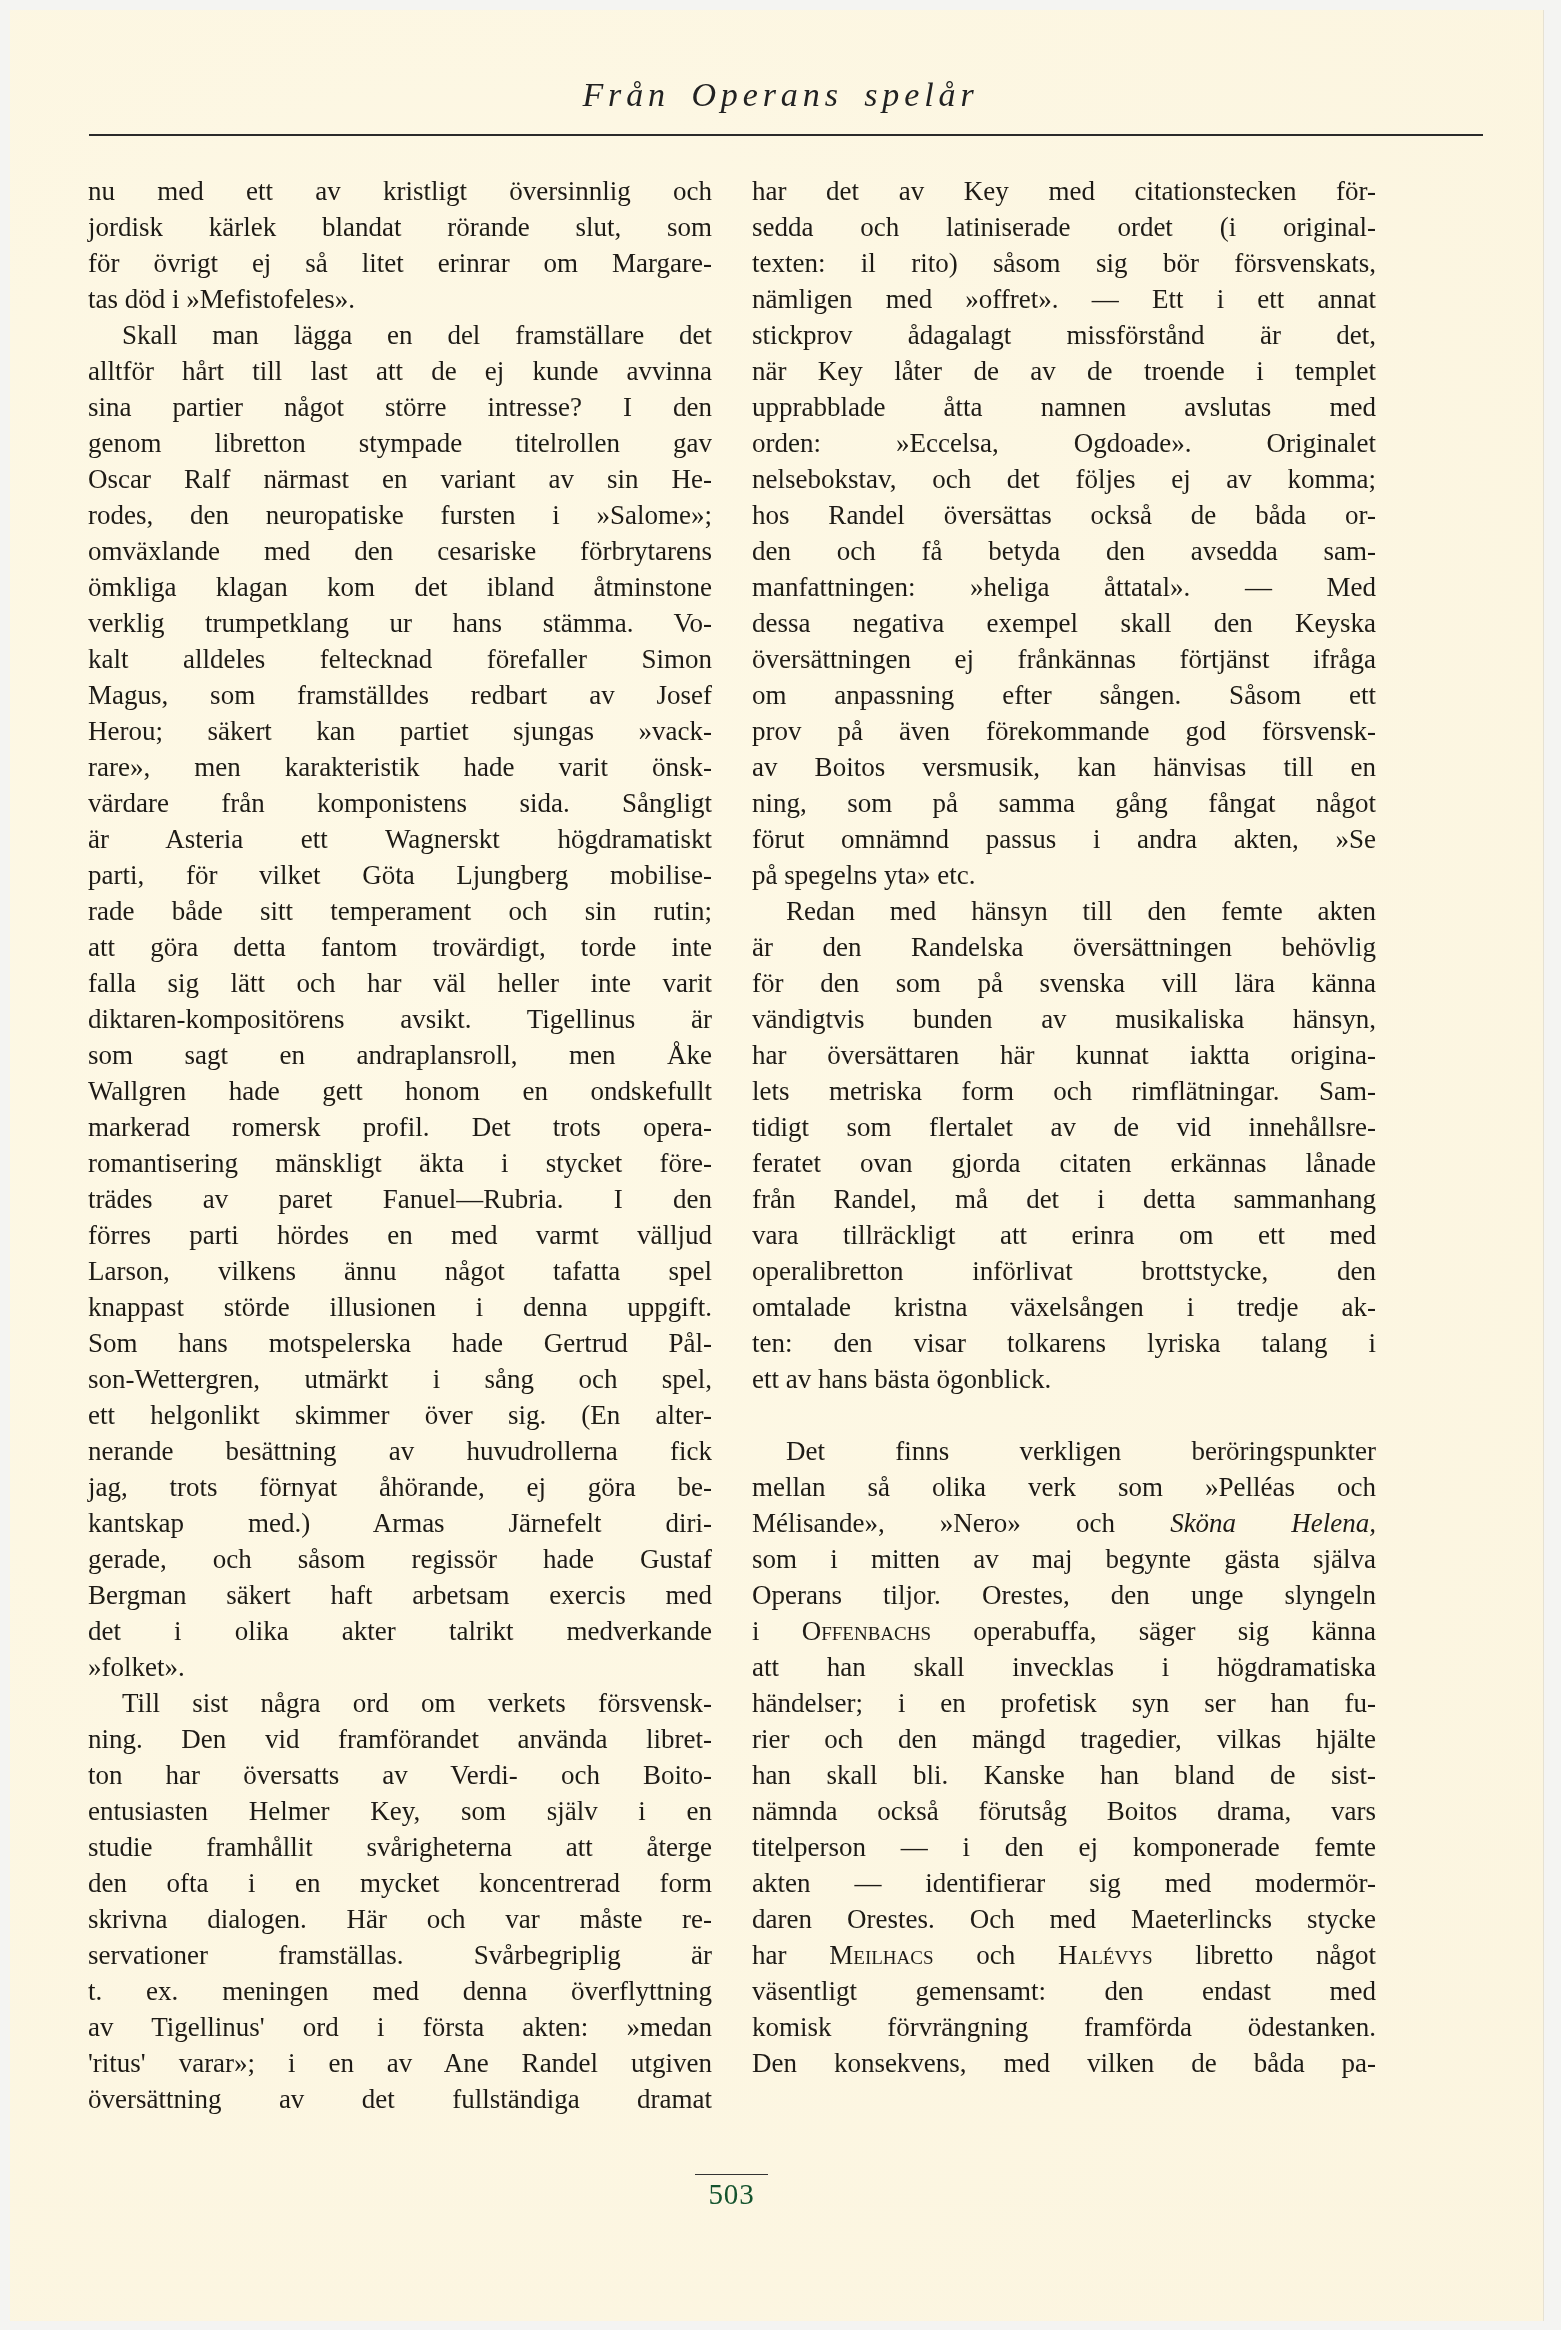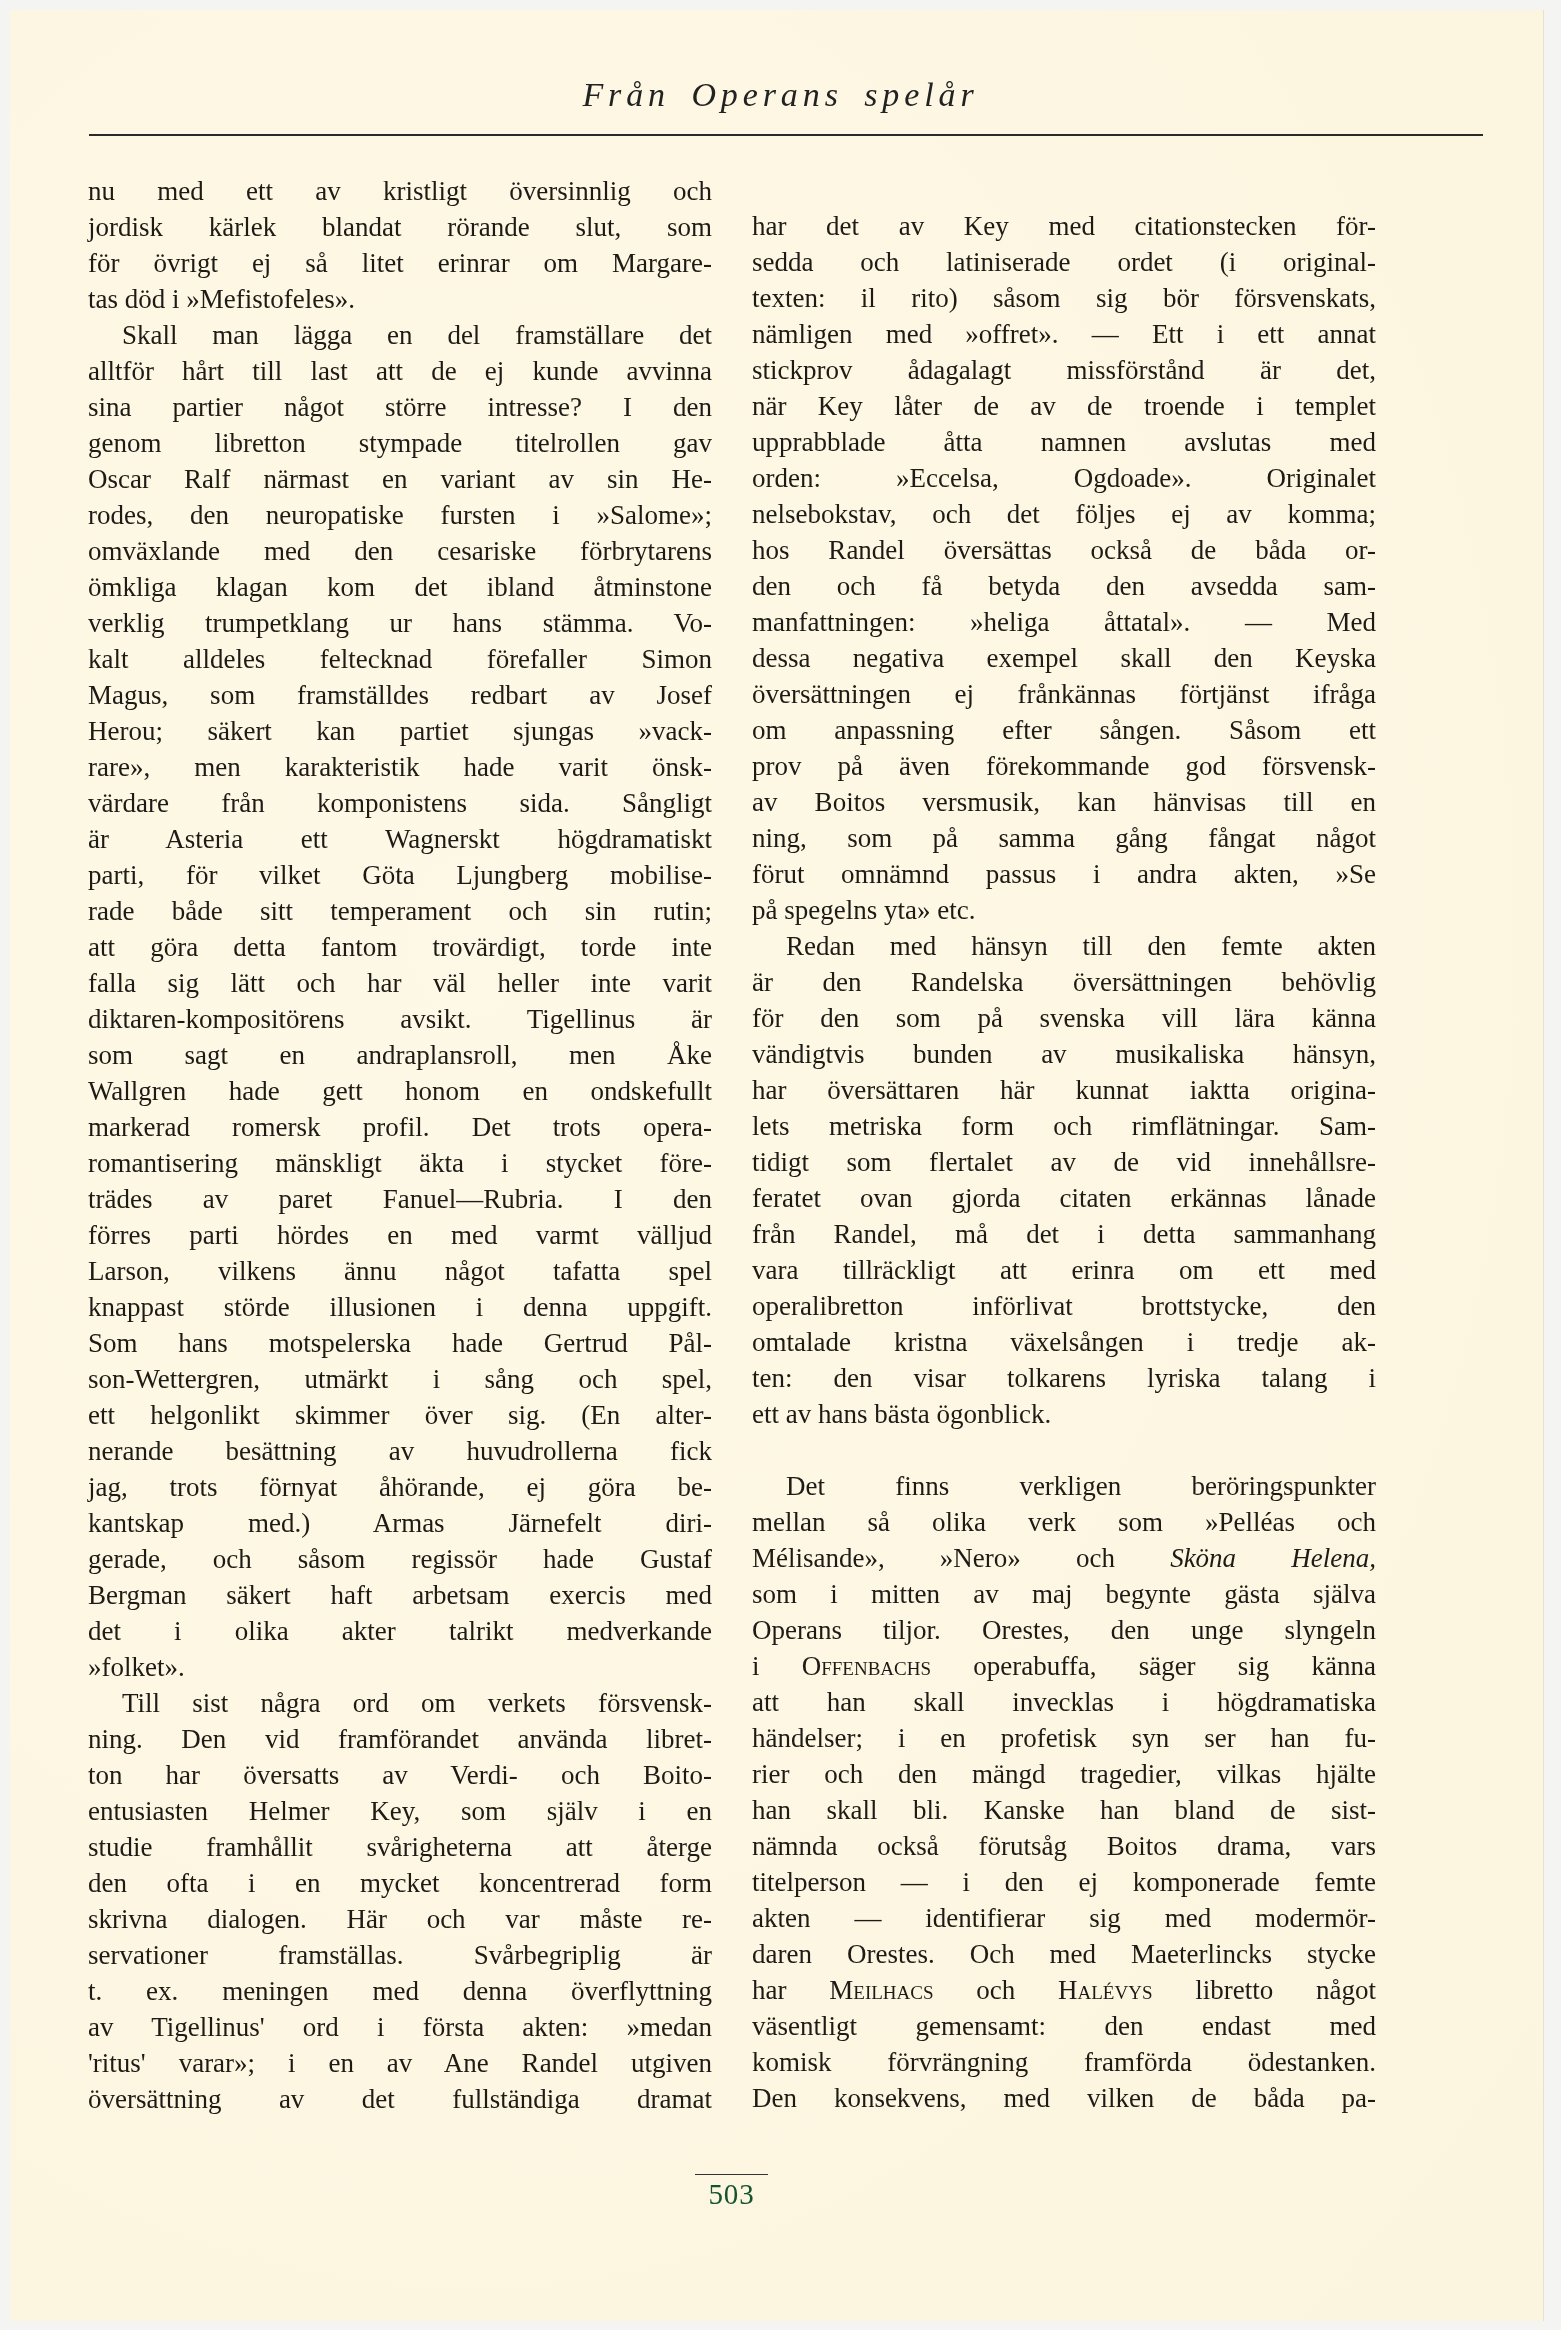--- a/index.html
+++ b/index.html
@@ -19,21 +19,21 @@
   }
   .head-rule {
     position: absolute; left: 89px; width: 1394px; top: 134px; height: 0;
     border-top: 2px solid #2a2a2a;
   }
   .col {
     position: absolute; top: 173px; width: 624px;
     font-size: 27px; line-height: 36px;
   }
   .col.left { left: 88px; }
-  .col.right { left: 752px; margin-top: 35px; }
+  .col.right { left: 752px; }
   .line {
     display: block; height: 36px; white-space: nowrap;
     text-align: justify; text-align-last: justify;
   }
   .line.last { text-align-last: left; }
   .line.indent { padding-left: 34px; }
   .sc { font-variant: small-caps; }
   .it { font-style: italic; }
   .pg-rule {
     position: absolute; left: 695px; width: 73px; top: 2174px; border-top: 1.6px solid #333;

